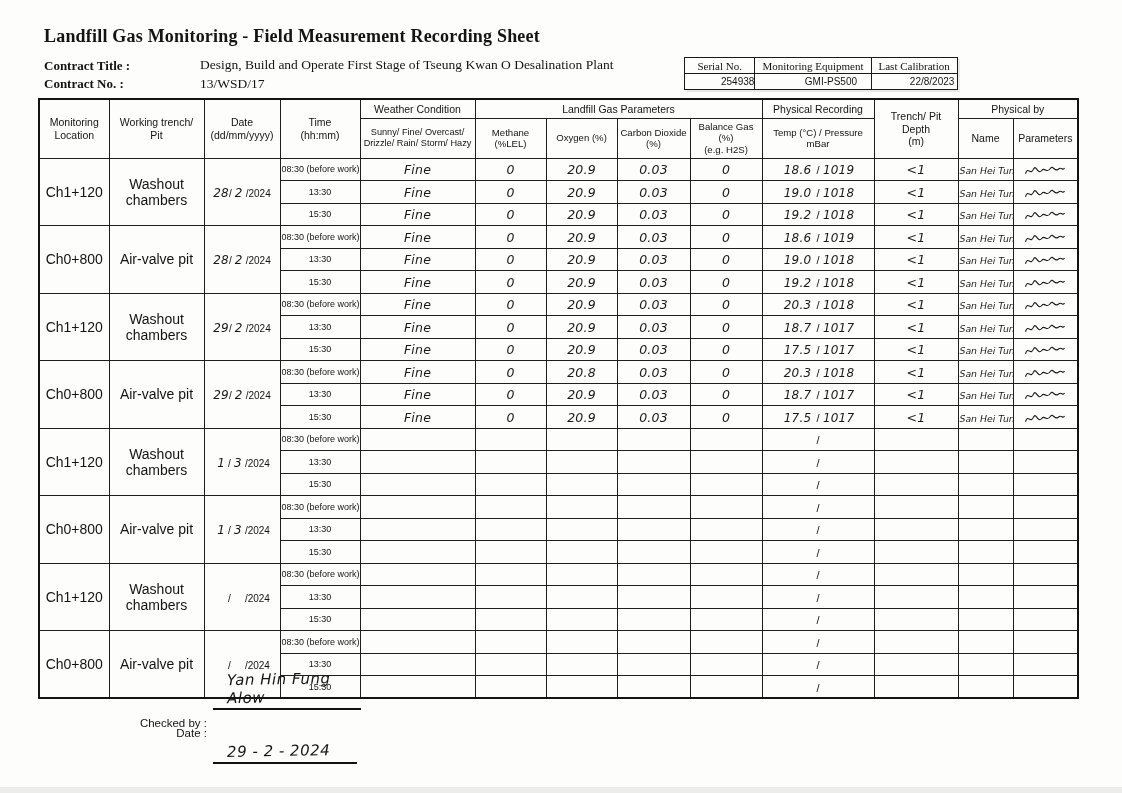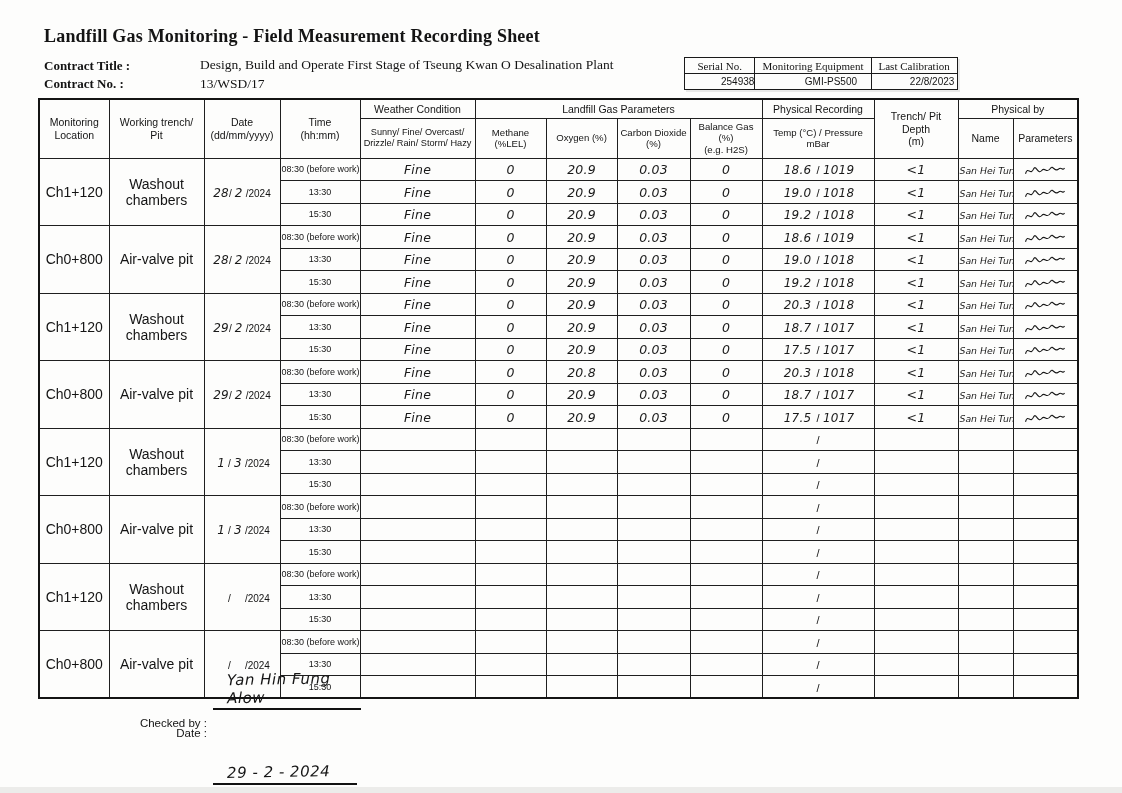--- a/index.html
+++ b/index.html
@@ -62,21 +62,21 @@
   .pr-year { font-size:10px; }
   .tpv { display:inline-block; min-width:32px; font-size:12px; }
   .tp-slash { display:inline-block; margin:0 3px; font-size:11px; }
   .sig { width:46px; height:13px; display:block; margin:3px auto 0; }
 
   .chk-label { position:absolute; width:110px; text-align:right; font-size:11.5px; }
   .chk-l1 { left:97px; top:707px;margin-top:10px; }
   .chk-l2 { left:97px; top:727px; }
   .chk-line { position:absolute; border-bottom:2px solid #111; text-align:left; padding-left:14px; }
   .chk-line1 { left:213px; top:670px; width:148px; height:40px; }
-  .chk-line2 { left:213px; top:763px; width:144px; height:22px; }
+  .chk-line2 { left:213px; top:742px; width:144px; height:22px; }
   .hw-big { font-family:"DejaVu Sans", sans-serif; font-style:italic; font-size:15px; color:#161616; letter-spacing:.5px; transform:rotate(-1deg); display:inline-block; }
 
   .bottom-bar { position:absolute; left:0; bottom:0; width:100%; height:6px; background:#ececea; }
 </style>
 </head>
 <body>
 
 <h1 class="page-title">Landfill Gas Monitoring - Field Measurement Recording Sheet</h1>
 
 <div class="c-label ct1">Contract Title :</div>

